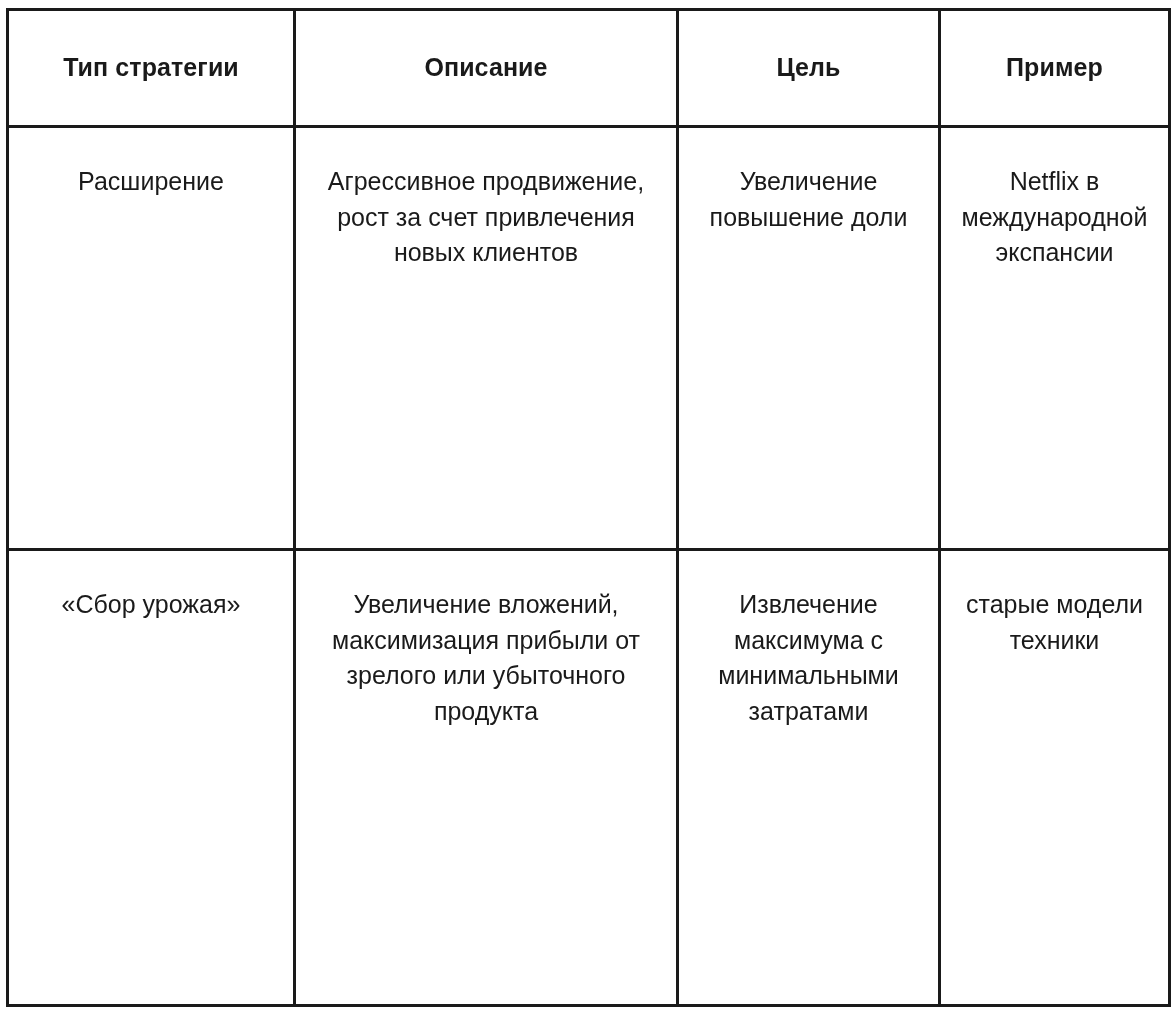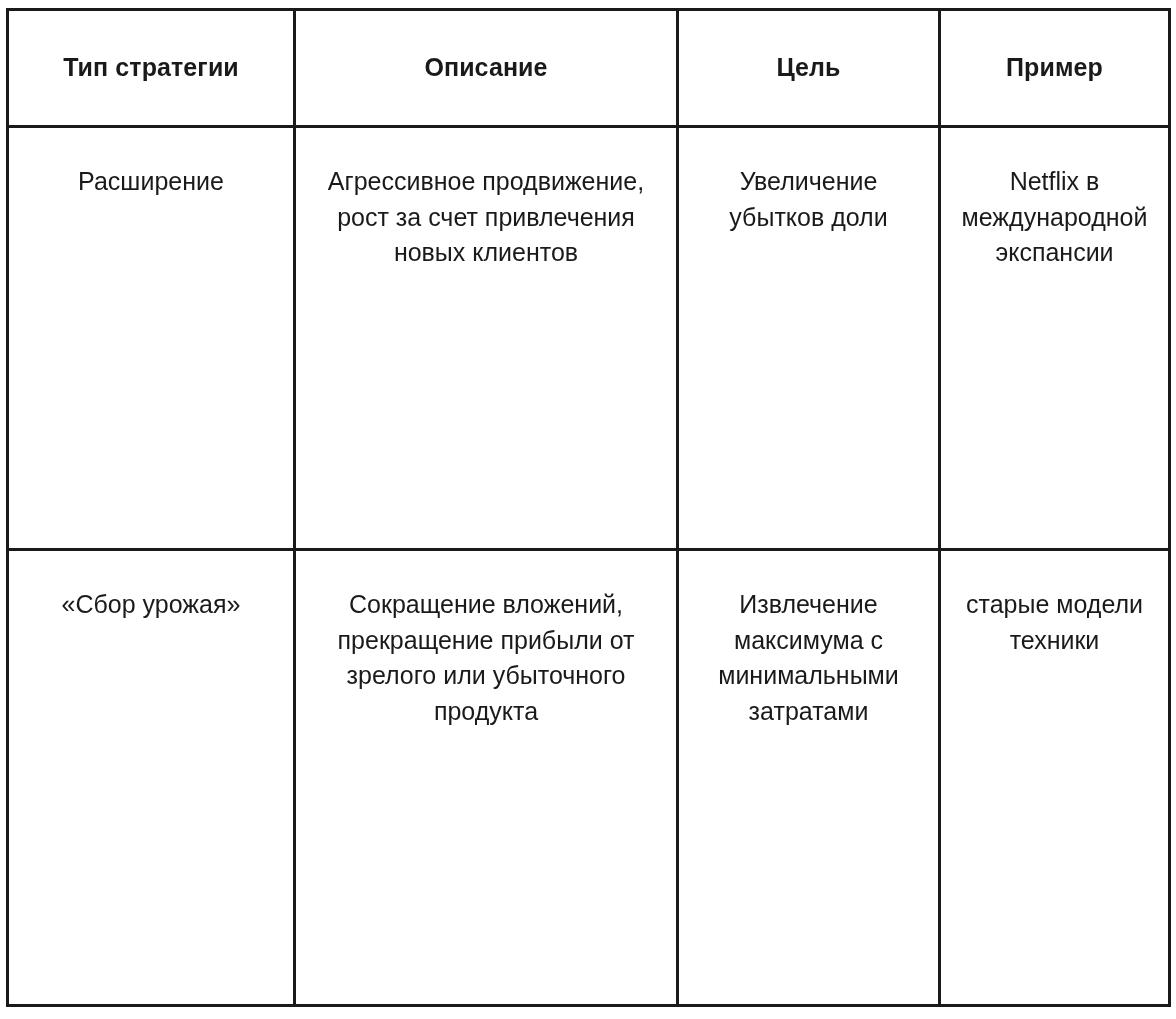--- a/index.html
+++ b/index.html
@@ -106,32 +106,32 @@
     </thead>
     <tbody>
       <tr class="row-0">
         <td>
           <span class="cell-text">Расширение</span>
         </td>
         <td>
           <span class="cell-text">Агрессивное продвижение, рост за счет привлечения новых клиентов</span>
         </td>
         <td>
-          <span class="cell-text">Увеличение убытков доли</span>
+          <span class="cell-text">Увеличение повышение доли</span>
         </td>
         <td>
           <span class="cell-text">Netflix в международной экспансии</span>
         </td>
       </tr>
       <tr class="row-2">
         <td>
           <span class="cell-text">«Сбор урожая»</span>
         </td>
         <td>
-          <span class="cell-text">Сокращение вложений, прекращение прибыли от зрелого или убыточного продукта</span>
+          <span class="cell-text">Увеличение вложений, максимизация прибыли от зрелого или убыточного продукта</span>
         </td>
         <td>
           <span class="cell-text">Извлечение максимума с минимальными затратами</span>
         </td>
         <td>
           <span class="cell-text">старые модели техники</span>
         </td>
       </tr>
     </tbody>
   </table>

